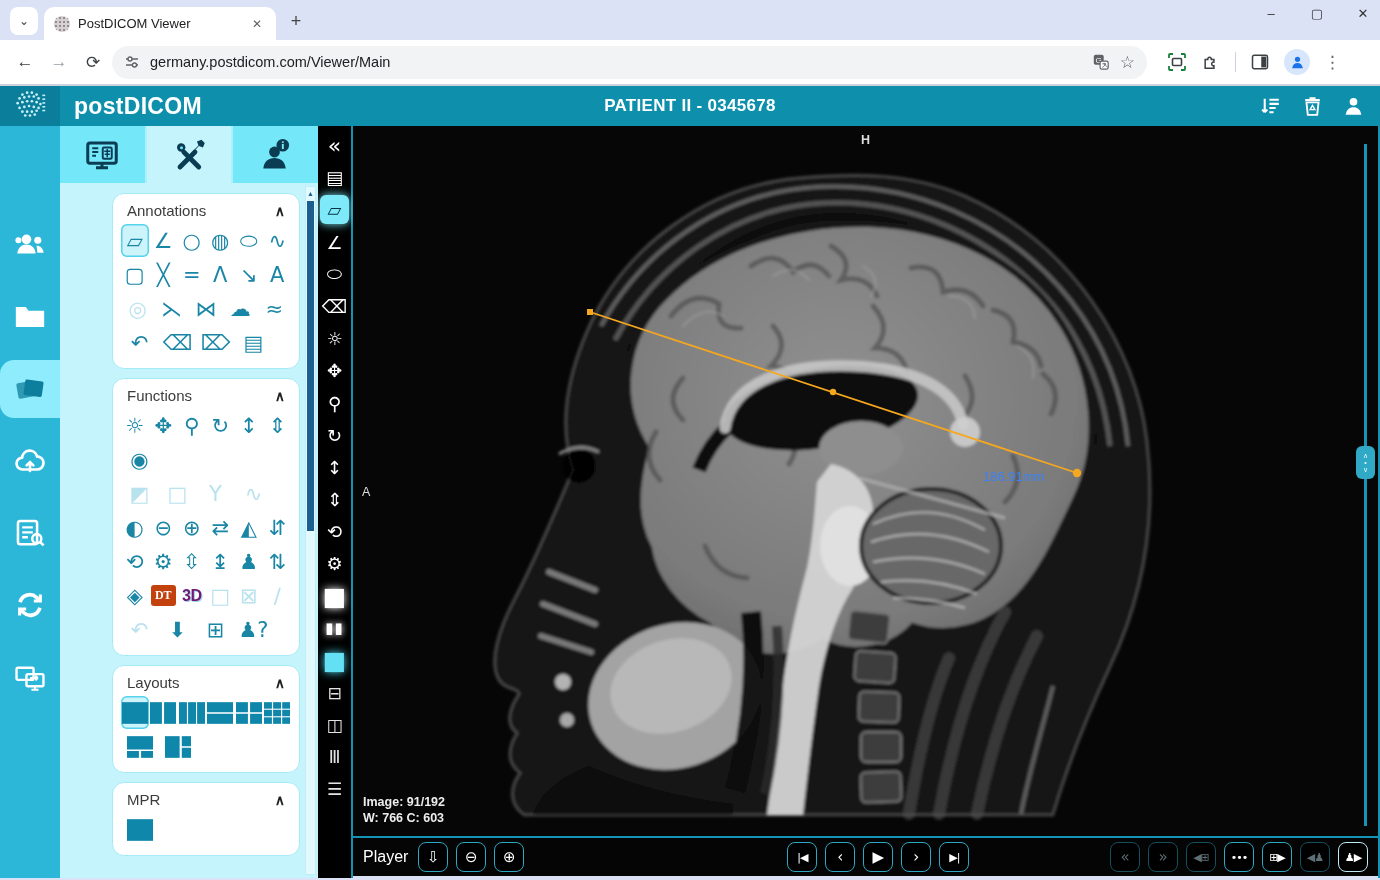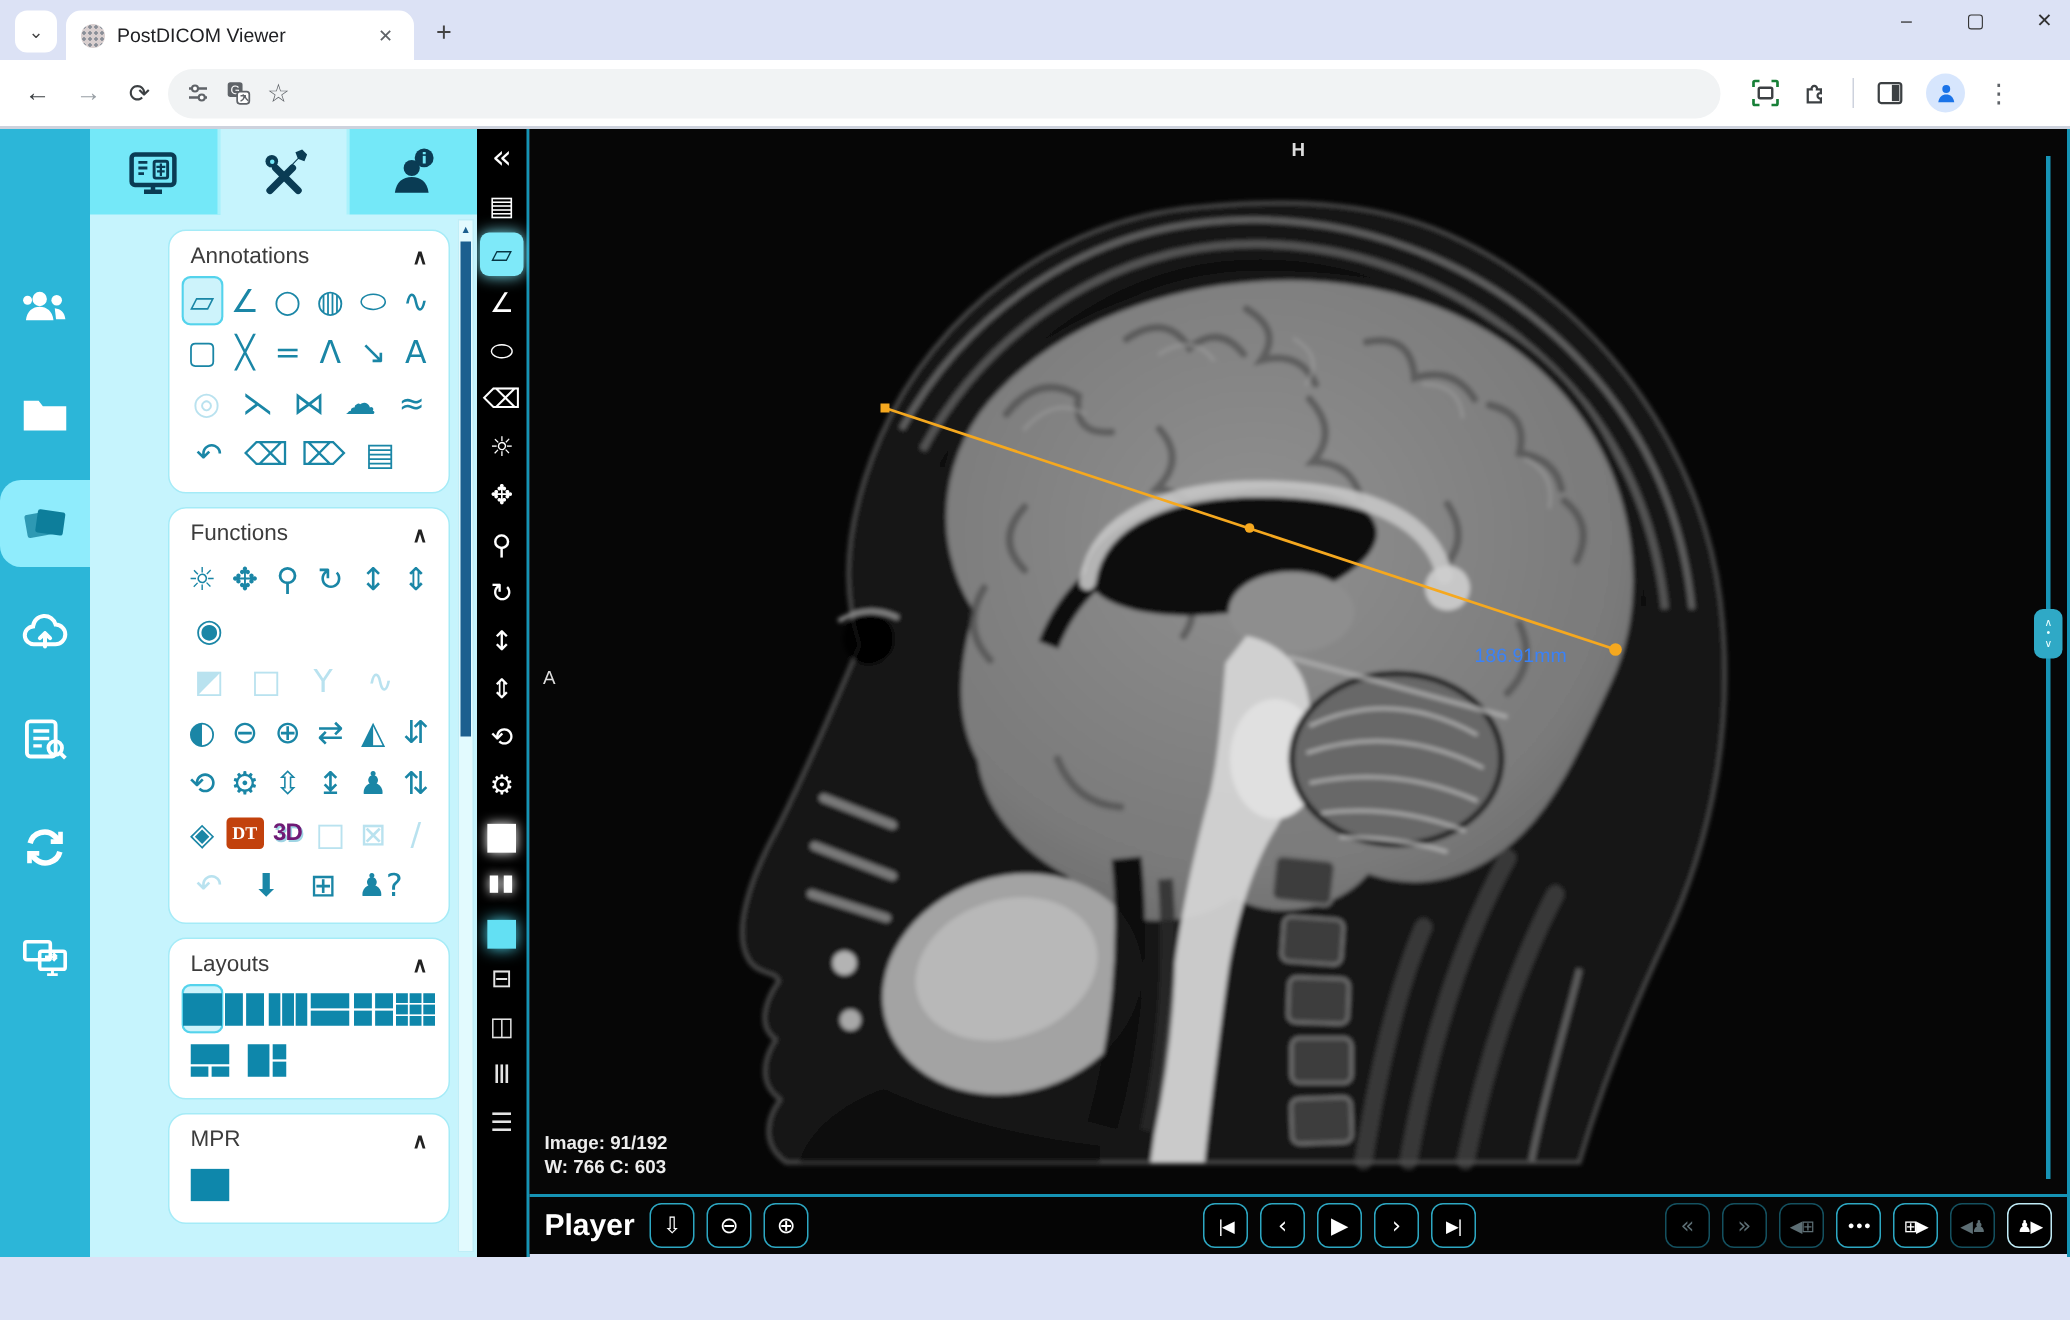--- a/index.html
+++ b/index.html
@@ -78,21 +78,21 @@
   .ovl { position:absolute; color:#ededed; font-size:12.5px; font-weight:700; line-height:16px; z-index:3; }
   .ovl.tl { top:6px; left:10px; }
   .ovl.bl { bottom:10px; left:10px; }
   .ovl.oH { top:6px; left:50%; transform:translateX(-50%); font-weight:700; color:#ddd; }
   .ovl.oA { top:358px; left:9px; font-weight:400; color:#ddd; }
   .mlabel { position:absolute; left:630px; top:343px; color:#3b82f6; font-size:13px; z-index:3; font-weight:400; }
   .vslider-track { position:absolute; right:11px; top:18px; bottom:10px; width:3px; background:#1794b6; z-index:4; }
   .vslider-handle { position:absolute; right:3px; top:320px; width:19px; height:33px; border-radius:6px; background:#2fa9c6; z-index:5; display:flex; flex-direction:column; align-items:center; justify-content:center; color:#eaffff; font-size:7px; line-height:7px; }
 
   .player { height:40px; background:#050505; border-top:2px solid #1593b4; display:flex; align-items:center; padding:0 10px; gap:8px; }
-  .pl-label { color:#fff; font-size:20px; margin-right:2px;font-weight:bold; }
+  .pl-label { color:#fff; font-size:16px; margin-right:2px; }
   .pbtn { width:30px; height:30px; border-radius:8px; border:1.6px solid #2da7c2; background:#000; color:#fff; display:grid; place-items:center; font-size:15px; font-family:"DejaVu Sans",sans-serif; flex:none; }
   .pbtn.small { font-size:11px; letter-spacing:-1px; }
   .pbtn.disabled { border-color:#14505f; color:#5d6e74; }
   .pbtn.highlight { border-color:#bfeaf5; }
   .grp { display:flex; gap:8px; align-items:center; }
   .grp.nav { margin-left:255px; }
   .grp.right { margin-left:auto; }
 </style>
 </head>
 <body>
@@ -229,20 +229,21 @@
   <div class="urlbar">
     <span class="nav-glyph">←</span>
     <span class="nav-glyph fwd">→</span>
     <span class="nav-glyph">⟳</span>
     <div class="omnibox">
       <svg width="16" height="16" viewBox="0 0 16 16">
           <path d="M2 5h12M2 11h12" stroke="#5f6368" stroke-width="1.6"></path>
           <circle cx="6" cy="5" r="2" fill="#fff" stroke="#5f6368" stroke-width="1.4"></circle>
           <circle cx="10.5" cy="11" r="2" fill="#fff" stroke="#5f6368" stroke-width="1.4"></circle>
         </svg>
+      <span class="omni-url">germany.postdicom.com/Viewer/Main</span>
       <svg width="18" height="18" viewBox="0 0 20 20">
           <rect x="2" y="2" width="11" height="11" rx="2" fill="#5f6368"></rect>
           <text x="7.5" y="11" font-size="9" fill="#fff" text-anchor="middle" font-family="Liberation Sans">G</text>
           <rect x="9" y="9" width="9" height="9" rx="2" fill="#fff" stroke="#5f6368" stroke-width="1.3"></rect>
           <path d="m13.5 11 0 1m-2 0h4m-1 0c-.3 2-1.5 3.4-3 4m3.2-4c.3 1.6 1.3 3 2.6 3.8" stroke="#5f6368" stroke-width="1" fill="none"></path>
         </svg>
       <span class="omni-ico" style="font-size:17px">☆</span>
     </div>
     <div class="chrome-right">
       <svg width="20" height="20" viewBox="0 0 20 20">
@@ -259,20 +260,40 @@
         </svg>
       <span class="avatar">
           <svg width="17" height="17" viewBox="0 0 24 24" style="color:#1a73e8">
             <use href="#i-person"></use>
           </svg>
         </span>
       <span class="omni-ico" style="font-size:17px">⋮</span>
     </div>
   </div>
 
+  <div class="apph">
+    <div class="logoblk">
+        <svg width="38" height="38">
+          <use href="#i-brainlogo"></use>
+        </svg>
+      </div>
+    <span class="brand">postDICOM</span>
+    <span class="apph-title">PATIENT II - 0345678</span>
+    <div class="apph-actions">
+      <svg>
+          <use href="#i-sort"></use>
+        </svg>
+      <svg>
+          <use href="#i-trash"></use>
+        </svg>
+      <svg>
+          <use href="#i-person"></use>
+        </svg>
+    </div>
+  </div>
 
   <div class="content">
 
     <div class="sidebar">
         <div class="sb-item">
           <svg>
             <use href="#i-users"></use>
           </svg>
         </div>
         <div class="sb-item">

